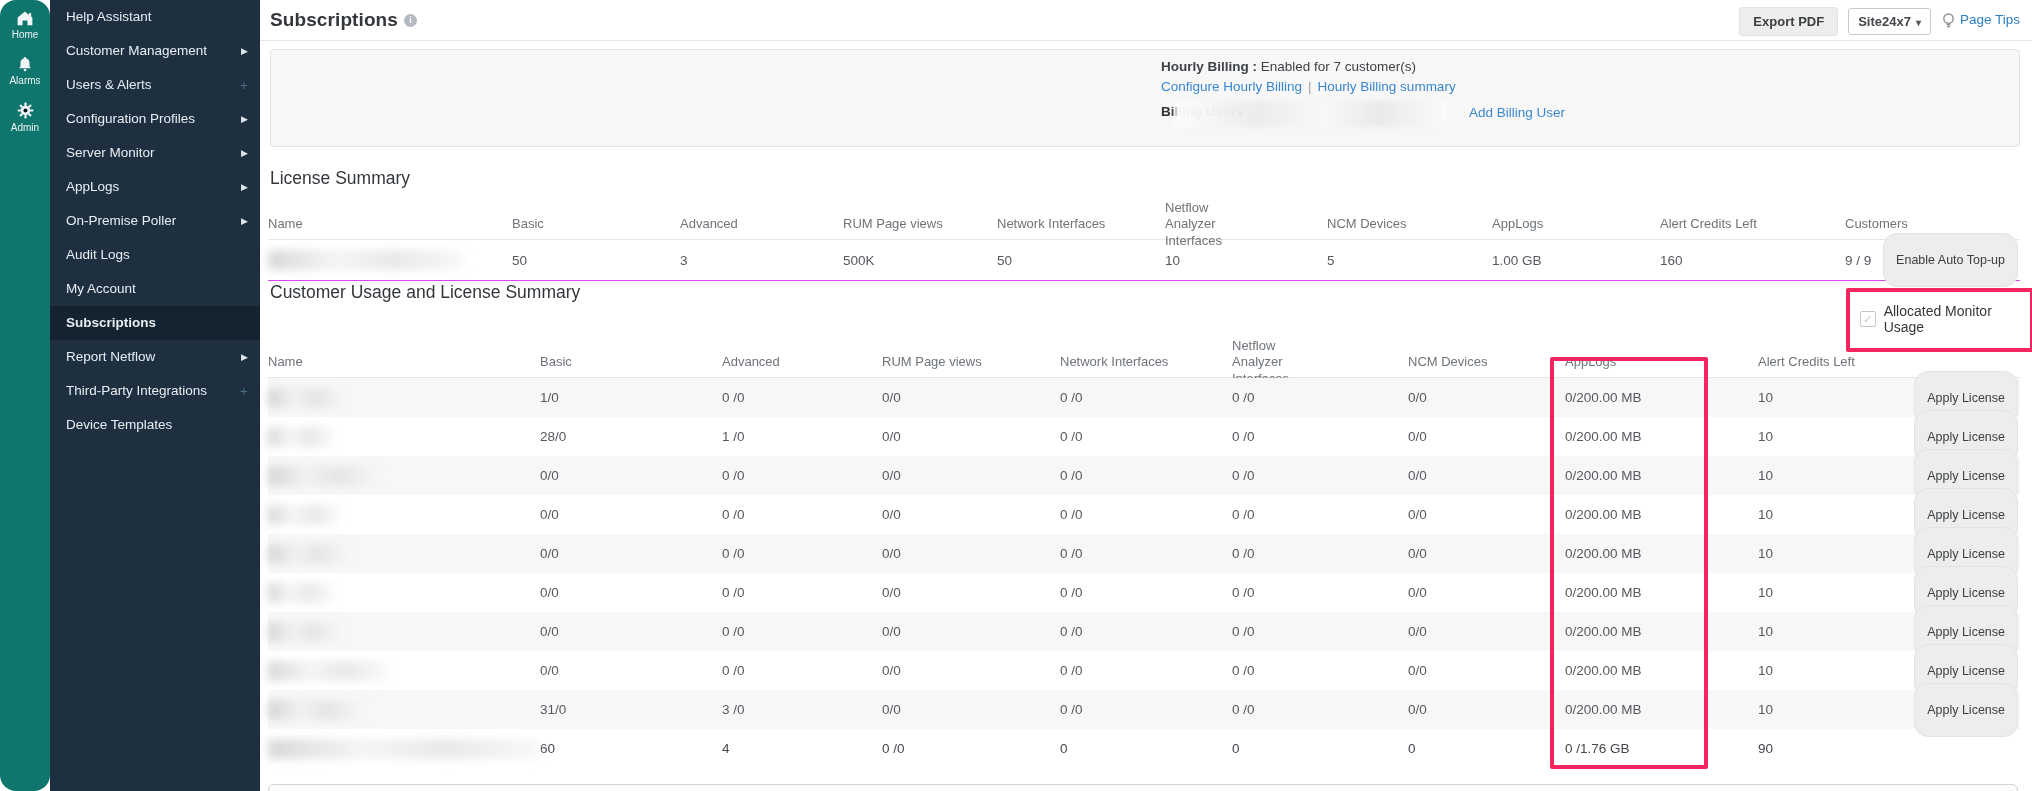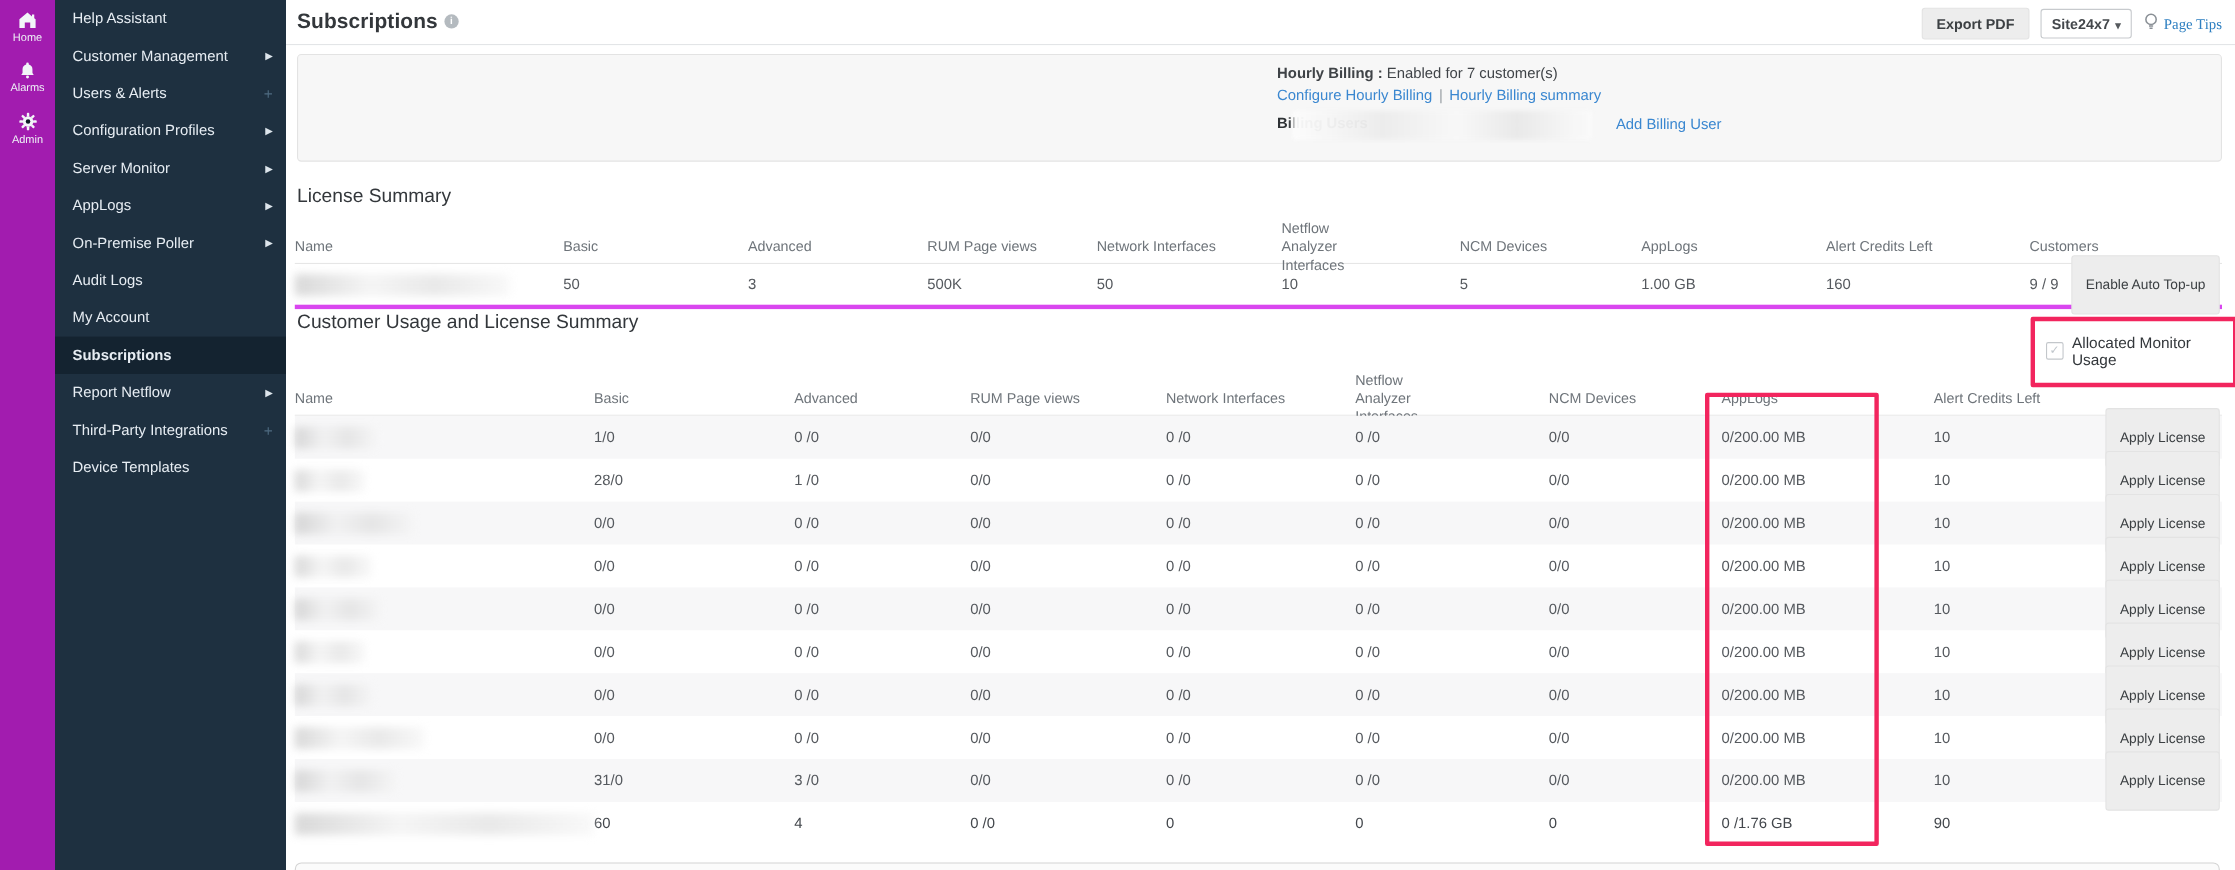--- a/index.html
+++ b/index.html
@@ -1,20 +1,20 @@
 <!DOCTYPE html>
 <html><head>
 <meta charset="utf-8">
 <style>
   * { margin:0; padding:0; box-sizing:border-box; }
   html,body { width:2032px; height:791px; }
   body { font-family:"Liberation Sans", sans-serif; background:#fff; position:relative; overflow:hidden; color:#53575c; }
 
   
-  .rail { position:absolute; left:0; top:0; width:50px; height:791px; background:#a21caf; z-index:5; }
+  .rail { position:absolute; left:0; top:0; width:50px; height:791px; background:#0f766e; z-index:5;border-radius:16px; }
   .rail-item { width:50px; text-align:center; color:#f2f5f8; padding-top:9px; cursor:pointer; }
   .rail-item svg { display:block; margin:0 auto; }
   .rail-label { font-size:10px; color:#eef2f6; margin-top:2px; display:block; }
 
   
   .menu { position:absolute; left:50px; top:0; width:210px; height:791px; background:#1e3040; z-index:4; padding-top:0; }
   .menu-item { position:relative; height:34px; line-height:34px; padding-left:16px; font-size:13.5px; color:#e7edf3; cursor:pointer; white-space:nowrap; }
   .menu-item .arrow { position:absolute; right:12px; top:0; font-size:9px; color:#dde5ec; }
   .menu-item .plus { position:absolute; right:12px; top:0; font-size:14px; color:#4e6a80; }
   .menu-item.active { background:#142330; font-weight:bold; }
@@ -22,21 +22,21 @@
   
   .content { position:absolute; left:260px; top:0; right:0; bottom:0; background:#fff; }
 
   .topbar { position:absolute; top:0; left:0; right:0; height:41px; border-bottom:1px solid #e3e5e7; background:#fff; }
   .page-title { position:absolute; left:10px; top:9px; font-size:19px; color:#33373b; font-weight:700; letter-spacing:.1px; }
   .info-badge { display:inline-block; vertical-align:3px; margin-left:6px; width:13px; height:13px; border-radius:50%; background:#b4babf; color:#fff; font-size:9px; line-height:13px; text-align:center; font-weight:700; }
   .topbar-right { position:absolute; right:12px; top:7px; display:flex; align-items:center; gap:10px; }
   .btn { background:#ededed; border:1px solid #e3e3e3; border-radius:3px; font-size:13px; color:#3c4043; padding:6px 13px; font-weight:700; cursor:pointer; font-family:inherit; }
   .select-box { background:#fff; border:1px solid #c7cacd; border-radius:3px; font-size:13px; color:#43474b; padding:5px 9px; cursor:pointer; font-weight:700; }
   .select-box .caret { font-size:10px; margin-left:5px; color:#55595d; }
-  .pagetips { display:flex; align-items:center; gap:4px; color:#2d7fc1; font-size:13.5px; cursor:pointer;font-family:Liberation Serif, serif; }
+  .pagetips { display:flex; gap:4px; color:#2d7fc1; font-size:13.5px; cursor:pointer; }
 
   
   .plan-box { position:absolute; top:49px; left:10px; right:12px; height:98px; background:#f7f7f7; border:1px solid #e3e3e3; border-radius:4px; }
   .plan-left { position:absolute; left:28px; top:9px; }
   .plan-name { font-size:17px; font-weight:700; color:#2e3235; margin-bottom:7px; }
   .plan-line { font-size:13.5px; color:#3f4347; margin-bottom:9px; }
   .plan-line b { color:#2e3235; }
   .link { color:#3a87d0; cursor:pointer; text-decoration:none; }
   .plan-right { position:absolute; left:890px; top:9px; width:760px; }
   .pr-line1 { font-size:13.5px; color:#3f4347; margin-bottom:5px; }
@@ -47,28 +47,28 @@
   .billing-link { position:absolute; left:308px; top:1px; font-weight:400; }
 
   
   .section-title { position:absolute; left:10px; font-size:17.5px; font-weight:400; color:#33373b; }
 
   
   .thead { display:grid; align-items:center; height:40px; border-bottom:1px solid #e6e6e6; font-size:13px; color:#6e747a; }
   .trow  { display:grid; align-items:center; position:relative; font-size:13.5px; color:#55595e; }
   .t1 { position:absolute; top:200px; left:8px; right:12px; }
   .t1 .thead, .t1 .trow { grid-template-columns:244px 168px 163px 154px 168px 162px 165px 168px 185px 1fr; }
-  .t1 .trow { height:41px; border-bottom:4px solid #d946ef; }
+  .t1 .trow { height:41px; border-bottom:1px solid #d946ef; }
   .t2 { position:absolute; top:338px; left:8px; right:12px; }
   .t2 .thead, .t2 .trow { grid-template-columns:272px 182px 160px 178px 172px 176px 157px 193px 1fr; }
   .t2 .trow { height:39px; }
   .t2 .trow:nth-child(even) { background:#f7f7f8; }
   .t2 .trow.total { font-weight:400; color:#43474c; }
   .hcell { padding-right:14px; line-height:1.25; }
-  .row-btn { position:absolute; right:2px; top:50%; transform:translateY(-50%); font-weight:400; font-size:12.5px; padding:19px 12px; }
+  .row-btn { position:absolute; right:2px; top:50%; transform:translateY(-50%); font-weight:400; font-size:12.5px; padding:19px 12px;border-radius:14px; }
   .blur-name { height:20px; border-radius:3px; background:linear-gradient(90deg,#b9b9b9,#ededed 35%,#d7d7d7 65%,#f4f4f4); filter:blur(4px); opacity:.55; }
   .t1 .blur-name { width:196px; }
   .t2 .trow:nth-child(1) .blur-name { width:86px; }
   .t2 .trow:nth-child(2) .blur-name { width:74px; }
   .t2 .trow:nth-child(3) .blur-name { width:64px; }
   .t2 .trow:nth-child(4) .blur-name { width:108px; }
   .t2 .trow:nth-child(5) .blur-name { width:70px; }
   .t2 .trow:nth-child(6) .blur-name { width:78px; }
   .t2 .trow:nth-child(7) .blur-name { width:64px; }
   .t2 .trow:nth-child(8) .blur-name { width:70px; }

